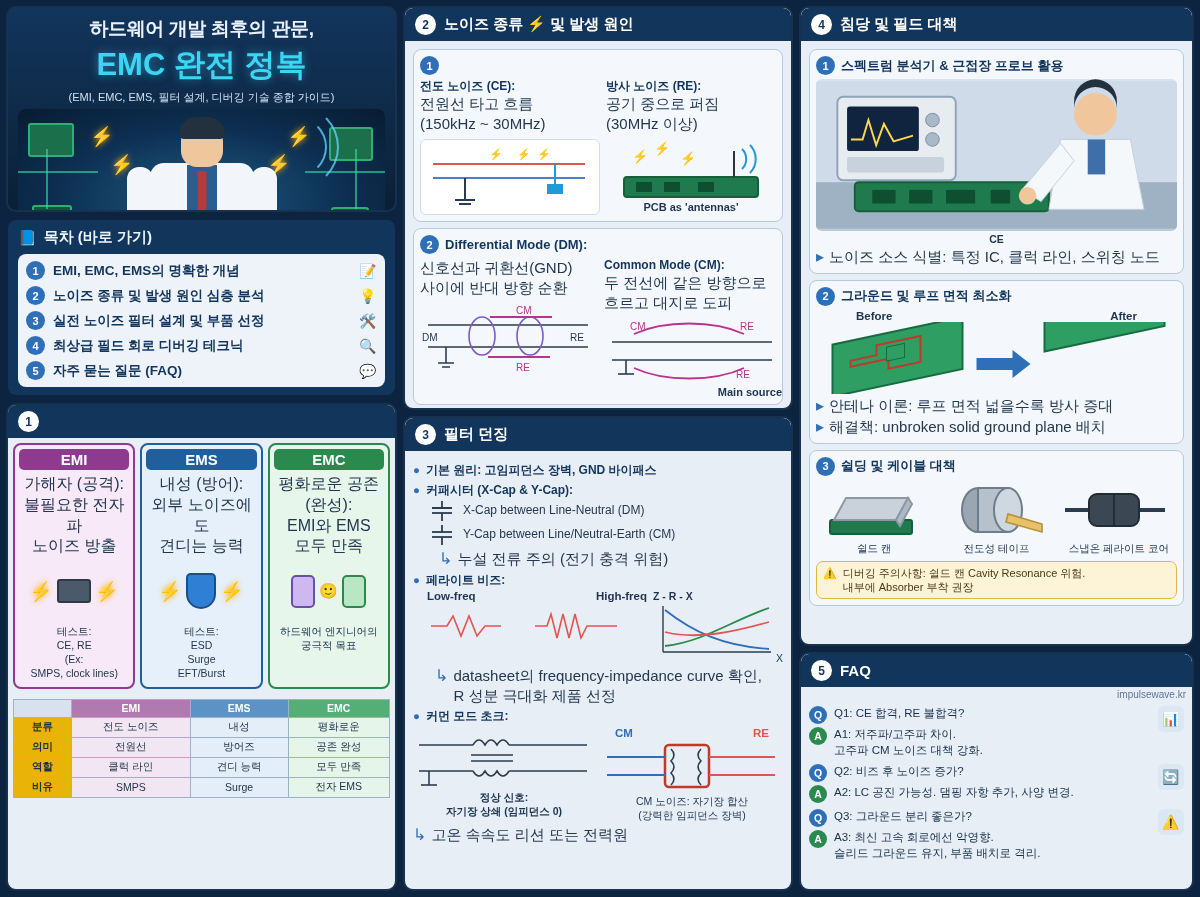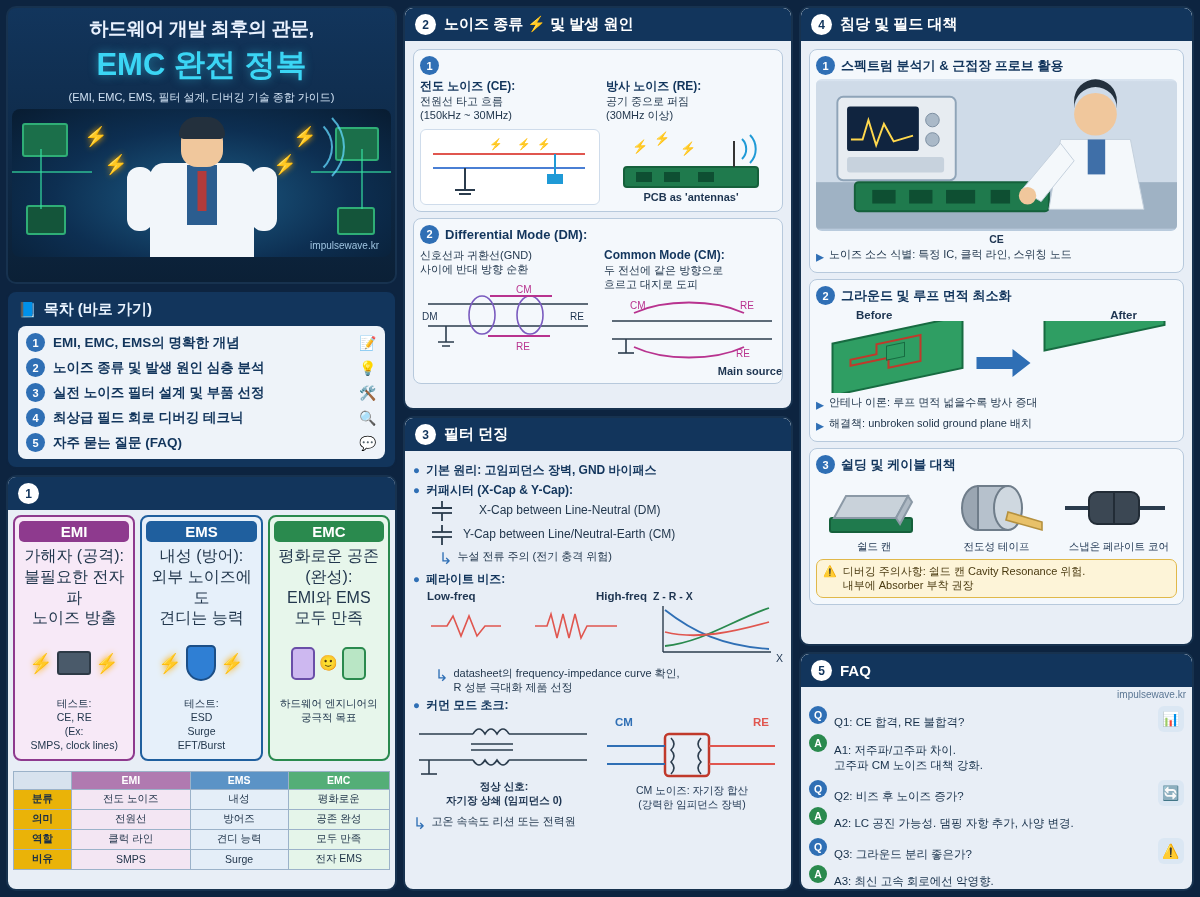--- a/index.html
+++ b/index.html
@@ -17,21 +17,21 @@
 
   .panel {
     background:#e8eef6;
     border:2px solid #17324f;
     border-radius:10px;
     position:relative;
     overflow:hidden;
   }
 
   
-  .hero { height:278px; background:linear-gradient(#12355c,#0b2036); color:#fff; padding:8px 4px; }
+  .hero { height:206px; background:linear-gradient(#12355c,#0b2036); color:#fff; padding:8px 10px; }
   .hero h1 { font-size:19px; text-align:center; color:#eaf2ff; font-weight:bold; letter-spacing:-0.4px; }
   .hero h2 { font-size:31px; text-align:center; color:#3bd6f5; font-weight:bold; margin-top:2px; text-shadow:0 0 10px rgba(59,214,245,.5); }
   .hero .sub { font-size:11px; text-align:center; color:#cfe0f2; margin-top:4px; }
   .hero-art { position:relative; height:148px; margin-top:4px; border-radius:8px;
     background:radial-gradient(ellipse at 50% 60%, #1d5d86 0%, #0d2f52 55%, #081c31 100%); overflow:hidden; }
   .chip { position:absolute; background:#1b6f4a; border:2px solid #2fae76; border-radius:3px; }
   .chip.c1 { left:10px; top:14px; width:46px; height:34px; }
   .chip.c2 { left:14px; top:96px; width:40px; height:30px; background:#14553a; }
   .chip.c3 { right:12px; top:18px; width:44px; height:34px; }
   .chip.c4 { right:16px; top:98px; width:38px; height:28px; background:#14553a; }
@@ -98,37 +98,37 @@
   th.emi { background:#b07ab0; } th.ems { background:#5b93c6; } th.emc { background:#54ae77; }
   td.emi { background:#f3e6f3; } td.ems { background:#e4eef8; } td.emc { background:#e5f5ea; }
 
   
   .sub-box { background:#f4f8fc; border:1.5px solid #b7c9dc; border-radius:8px; padding:6px; }
   .sub-head { display:flex; align-items:center; gap:6px; font-size:13px; font-weight:bold; color:#12355c; margin-bottom:4px; }
   .sub-head .num { background:#2f6fb5; }
   .two { display:flex; gap:6px; }
   .half { flex:1; }
   .ttl { font-size:12px; font-weight:bold; color:#12355c; line-height:1.25; }
-  .txt { font-size:11px; color:#23384e; line-height:1.3; }
+  .txt { font-size:15px; color:#23384e; line-height:1.3; }
   .cap { font-size:11px; color:#1d3450; text-align:center; font-weight:bold; }
   .bullet { display:flex; gap:6px; font-size:11.5px; color:#1d3450; line-height:1.35; margin-top:4px; }
   .dot { color:#2f6fb5; font-weight:bold; }
   .arrow { color:#2f6fb5; }
   .wireart { background:#fff; border:1px solid #cfdceb; border-radius:6px; }
 
   svg { display:block; }
 
   .note { display:flex; gap:6px; align-items:flex-start; background:#fdf4d8; border:1.5px solid #e0b84a;
     border-radius:7px; padding:4px 6px; font-size:11px; color:#4a3a10; line-height:1.3; }
 
   .faq-row { display:flex; gap:7px; align-items:flex-start; margin-top:6px; }
   .qbadge { width:18px;height:18px;min-width:18px;border-radius:50%;background:#2f6fb5;color:#fff;
     font-size:10.5px;font-weight:bold;display:flex;align-items:center;justify-content:center;}
   .qbadge.a { background:#2a8a4e; }
-  .faq-text { font-size:11.5px; color:#17304a; line-height:1.35;margin-top:9px; }
+  .faq-text { font-size:11.5px; color:#17304a; line-height:1.35; }
   .faq-ico { width:26px;height:26px;border-radius:6px;background:#dbe7f3;display:flex;align-items:center;justify-content:center;font-size:14px; }
 
   .credit { font-size:10px; color:#5b7794; text-align:right; padding-right:6px; }
 
   .mini-label { font-size:10.5px; color:#1d3450; text-align:center; }
   .hdr-row { display:flex; justify-content:space-between; font-size:11.5px; font-weight:bold; color:#1d3450; }
 </style>
 </head>
 <body>
 
@@ -410,21 +410,21 @@
 
         <div class="bullet">
           <span class="dot">●</span>
           <span class="ttl">기본 원리: 고임피던스 장벽, GND 바이패스</span>
         </div>
 
         <div class="bullet">
           <span class="dot">●</span>
           <span class="ttl">커패시터 (X-Cap &amp; Y-Cap):</span>
         </div>
-        <div style="display:flex;align-items:center;gap:24px;margin-left:16px;margin-top:2px">
+        <div style="display:flex;align-items:center;gap:8px;margin-left:16px;margin-top:2px">
           <svg width="26" height="22" viewBox="0 0 26 22">
             <line x1="13" y1="1" x2="13" y2="8" stroke="#2b3c4d" stroke-width="1.8"></line>
             <line x1="3" y1="8" x2="23" y2="8" stroke="#2b3c4d" stroke-width="1.8"></line>
             <line x1="3" y1="13" x2="23" y2="13" stroke="#2b3c4d" stroke-width="1.8"></line>
             <line x1="13" y1="13" x2="13" y2="21" stroke="#2b3c4d" stroke-width="1.8"></line>
           </svg>
           <span class="txt" style="font-size:12px">X-Cap between Line-Neutral (DM)</span>
         </div>
         <div style="display:flex;align-items:center;gap:8px;margin-left:16px;margin-top:2px">
           <svg width="26" height="22" viewBox="0 0 26 22">

